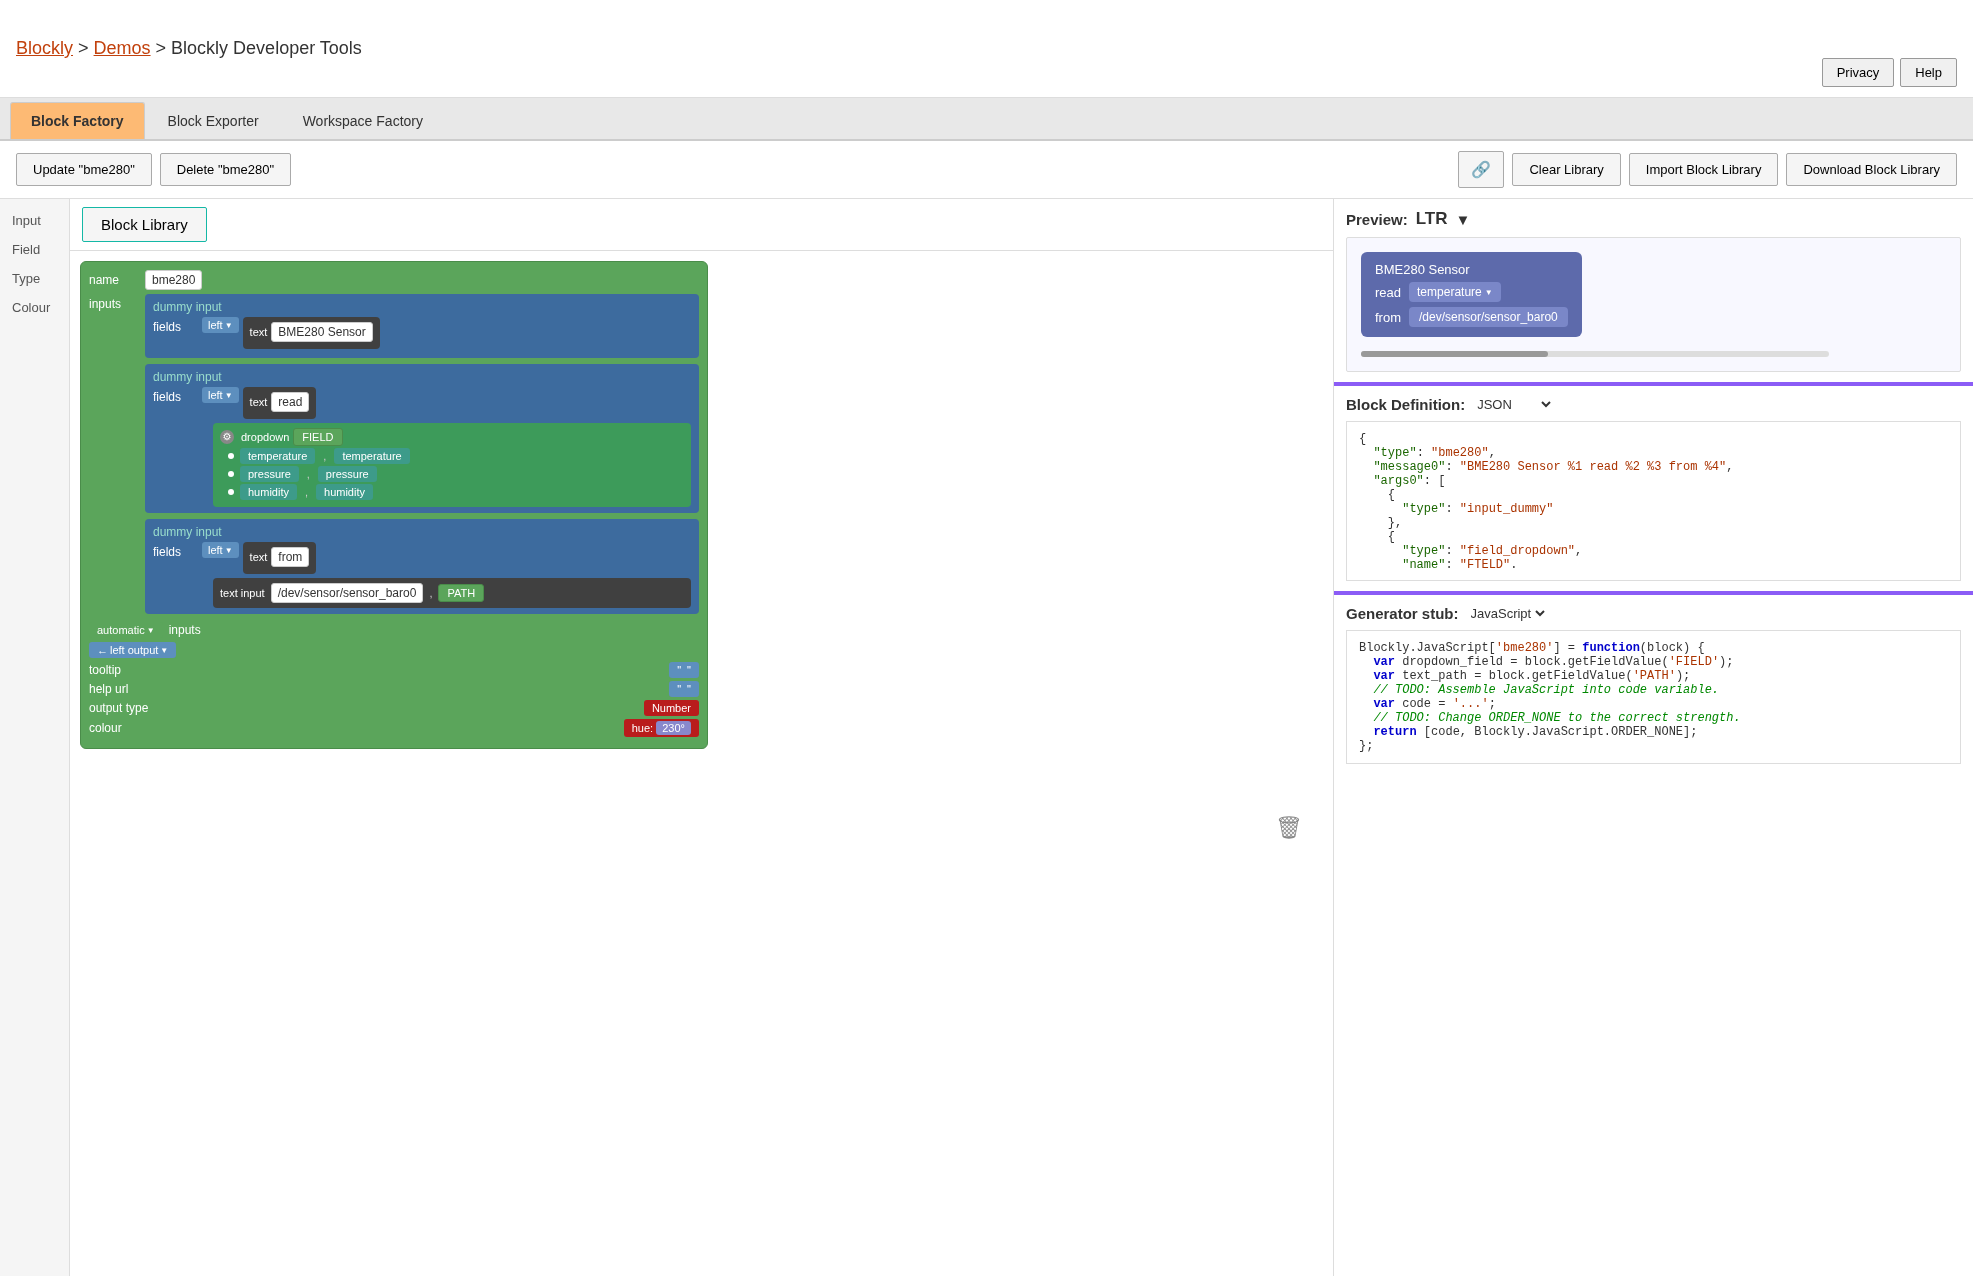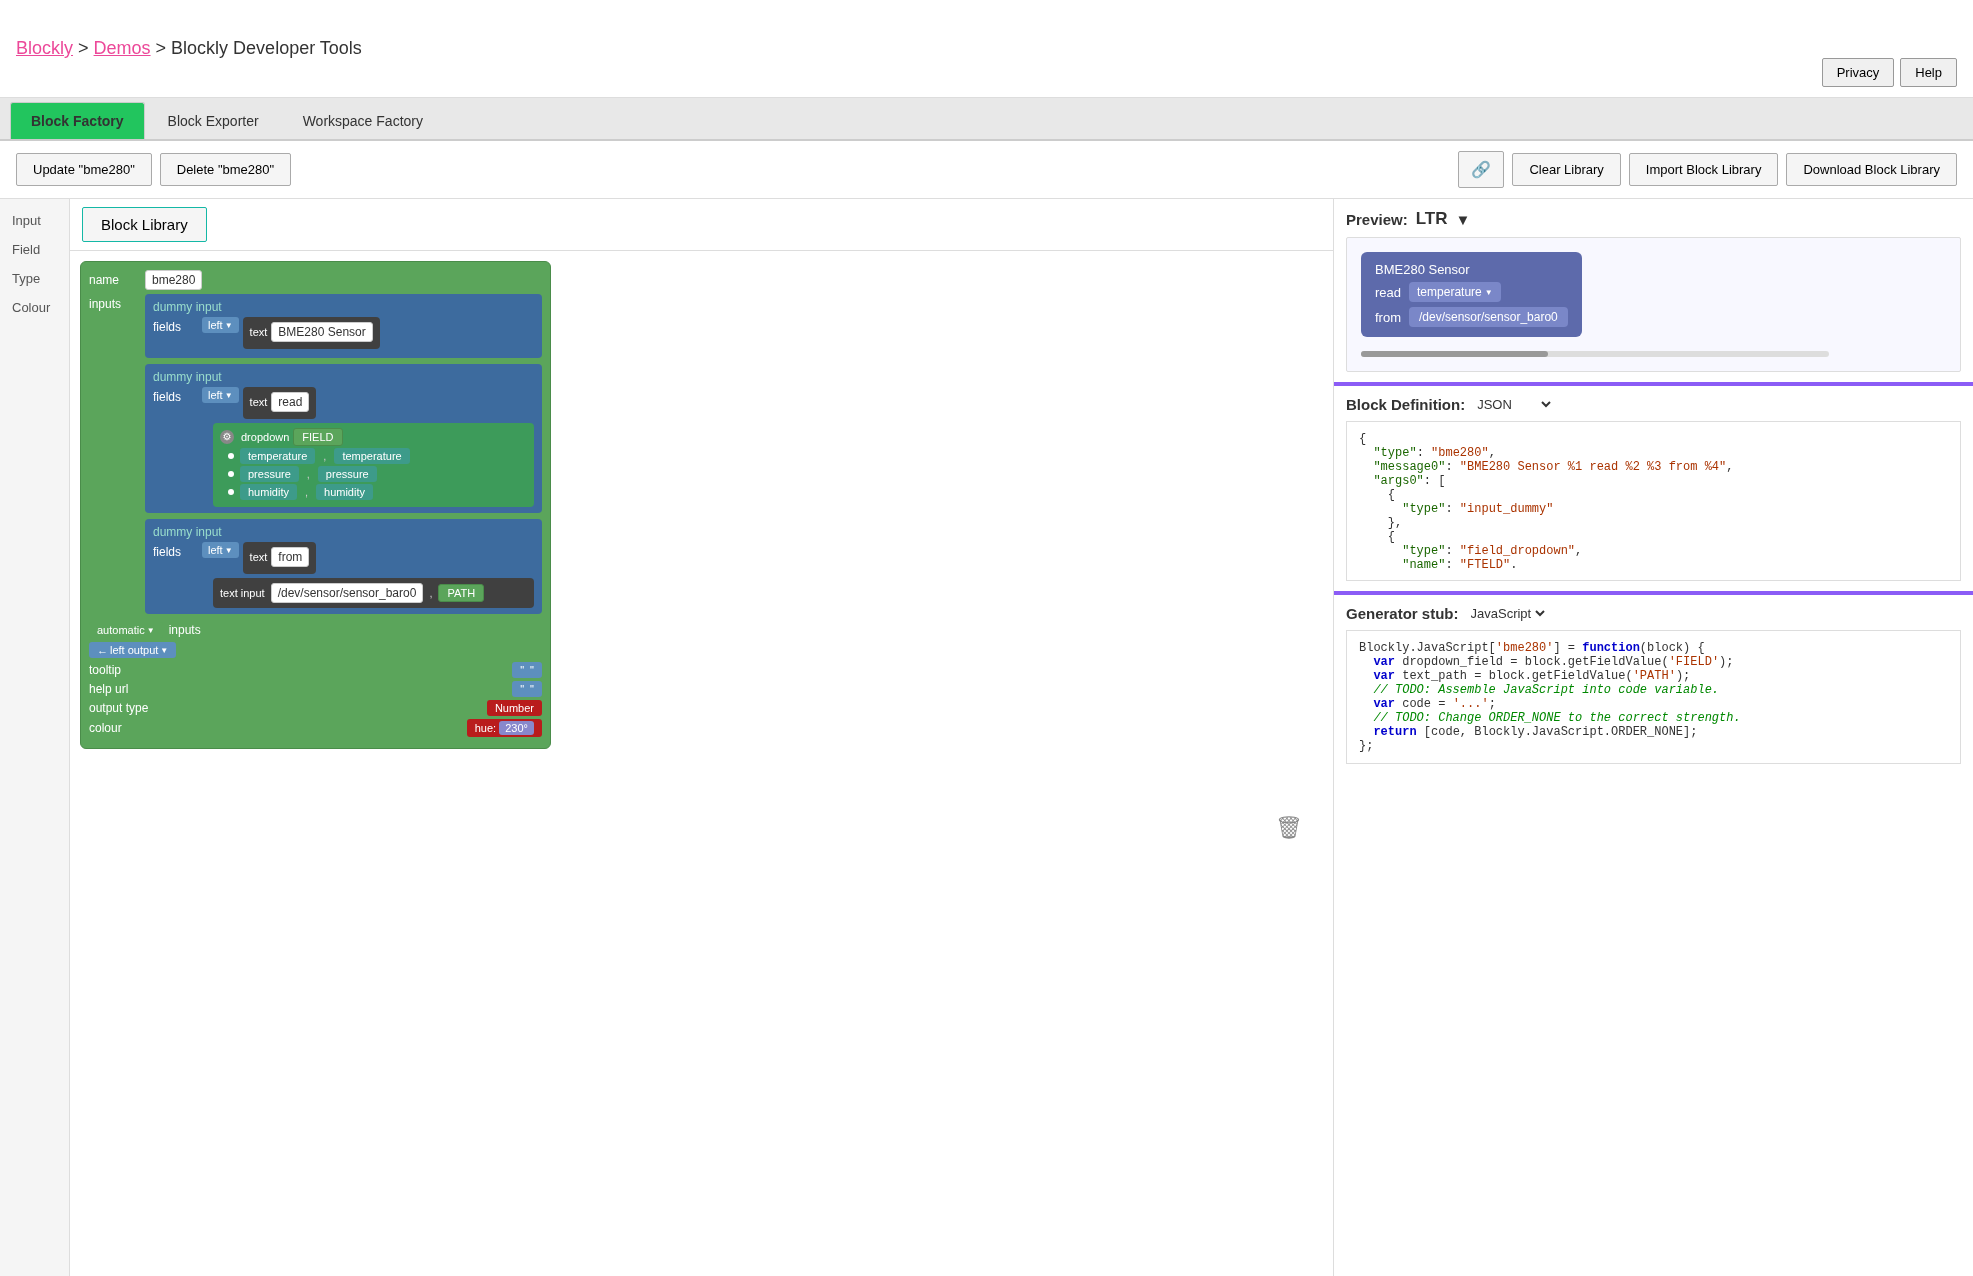--- a/index.html
+++ b/index.html
@@ -1,29 +1,29 @@
 <!DOCTYPE html>
 <html><head>
   <meta charset="utf-8">
   <style>
     * { box-sizing: border-box; margin: 0; padding: 0; }
     body { font-family: Arial, sans-serif; font-size: 13px; background: #f5f5f5; color: #333; }
 
     
     .header { background: #fff; padding: 10px 16px; border-bottom: 1px solid #ddd; display: flex; align-items: center; justify-content: space-between; }
     .header-title { font-size: 18px; color: #333; }
-    .header-title a { color: #ec4899; text-decoration: underline; cursor: pointer; }
+    .header-title a { color: #c2410c; text-decoration: underline; cursor: pointer; }
     .header-title span { color: #333; }
     .header-buttons { display: flex; gap: 6px; margin-top: 48px; }
     .header-btn { padding: 6px 14px; border: 1px solid #999; background: #f0f0f0; cursor: pointer; font-size: 13px; border-radius: 2px; }
 
     
     .tabs { background: #e8e8e8; border-bottom: 2px solid #ccc; display: flex; padding: 0 10px; }
     .tab { padding: 10px 20px; cursor: pointer; font-size: 14px; border: 1px solid transparent; border-bottom: none; margin-right: 2px; margin-top: 4px; border-radius: 3px 3px 0 0; background: #e8e8e8; }
-    .tab.active { background: #22c55e; border-color: #ccc; font-weight: bold; }
+    .tab.active { background: #fdba74; border-color: #ccc; font-weight: bold; }
 
     
     .toolbar { background: #fff; padding: 10px 16px; border-bottom: 1px solid #ddd; display: flex; align-items: center; gap: 8px; flex-wrap: wrap; }
     .toolbar-btn { padding: 8px 16px; border: 1px solid #aaa; background: #f5f5f5; cursor: pointer; font-size: 13px; border-radius: 2px; }
     .toolbar-spacer { flex: 1; }
     .link-icon-btn { padding: 8px 12px; border: 1px solid #aaa; background: #f5f5f5; cursor: pointer; font-size: 16px; border-radius: 2px; }
 
     
     .main { display: flex; height: calc(100vh - 120px); overflow: hidden; }
 
@@ -35,21 +35,21 @@
     .block-factory-area { flex: 1; display: flex; flex-direction: column; overflow: hidden; background: #fff; }
     .block-library-header { padding: 8px 12px; border-bottom: 1px solid #ddd; }
     .block-library-btn { padding: 8px 18px; border: 1px solid #14b8a6; background: #f5f5f5; font-size: 15px; font-weight: normal; cursor: pointer; border-radius: 2px; }
 
     .block-editor { flex: 1; overflow: auto; position: relative; background: #fff; padding: 10px; }
 
     
     .block-workspace { position: relative; min-height: 600px; }
 
     
-    .outer-block { background: #5ba55b; border: 1px solid #4a8c4a; border-radius: 6px; padding: 8px; width: 471px; color: #fff; font-size: 12px; }
+    .outer-block { background: #5ba55b; border: 1px solid #4a8c4a; border-radius: 6px; padding: 8px; width: 628px; color: #fff; font-size: 12px; }
     .outer-block .row { display: flex; align-items: flex-start; margin-bottom: 4px; gap: 6px; }
     .outer-block .label { color: #fff; min-width: 50px; padding-top: 3px; font-size: 12px; }
     .text-field { background: #fff; color: #333; border-radius: 3px; padding: 2px 6px; font-size: 12px; border: 1px solid #ccc; display: inline-block; }
     .dark-block { background: #3d6b9e; border-radius: 4px; padding: 6px 8px; color: #fff; margin-left: 0; }
     .dark-block .row { display: flex; align-items: flex-start; margin-bottom: 3px; gap: 4px; }
     .dark-block .label { color: #fff; min-width: 45px; font-size: 12px; padding-top: 3px; }
     .teal-block { background: #404040; border-radius: 4px; padding: 5px 7px; color: #fff; }
     .teal-block .row { display: flex; align-items: center; margin-bottom: 2px; gap: 4px; }
     .dropdown-btn { background: #5d8fbe; color: #fff; border: none; border-radius: 3px; padding: 2px 6px; font-size: 11px; cursor: pointer; display: inline-flex; align-items: center; gap: 2px; }
     .dropdown-btn::after { content: '▼'; font-size: 8px; }

